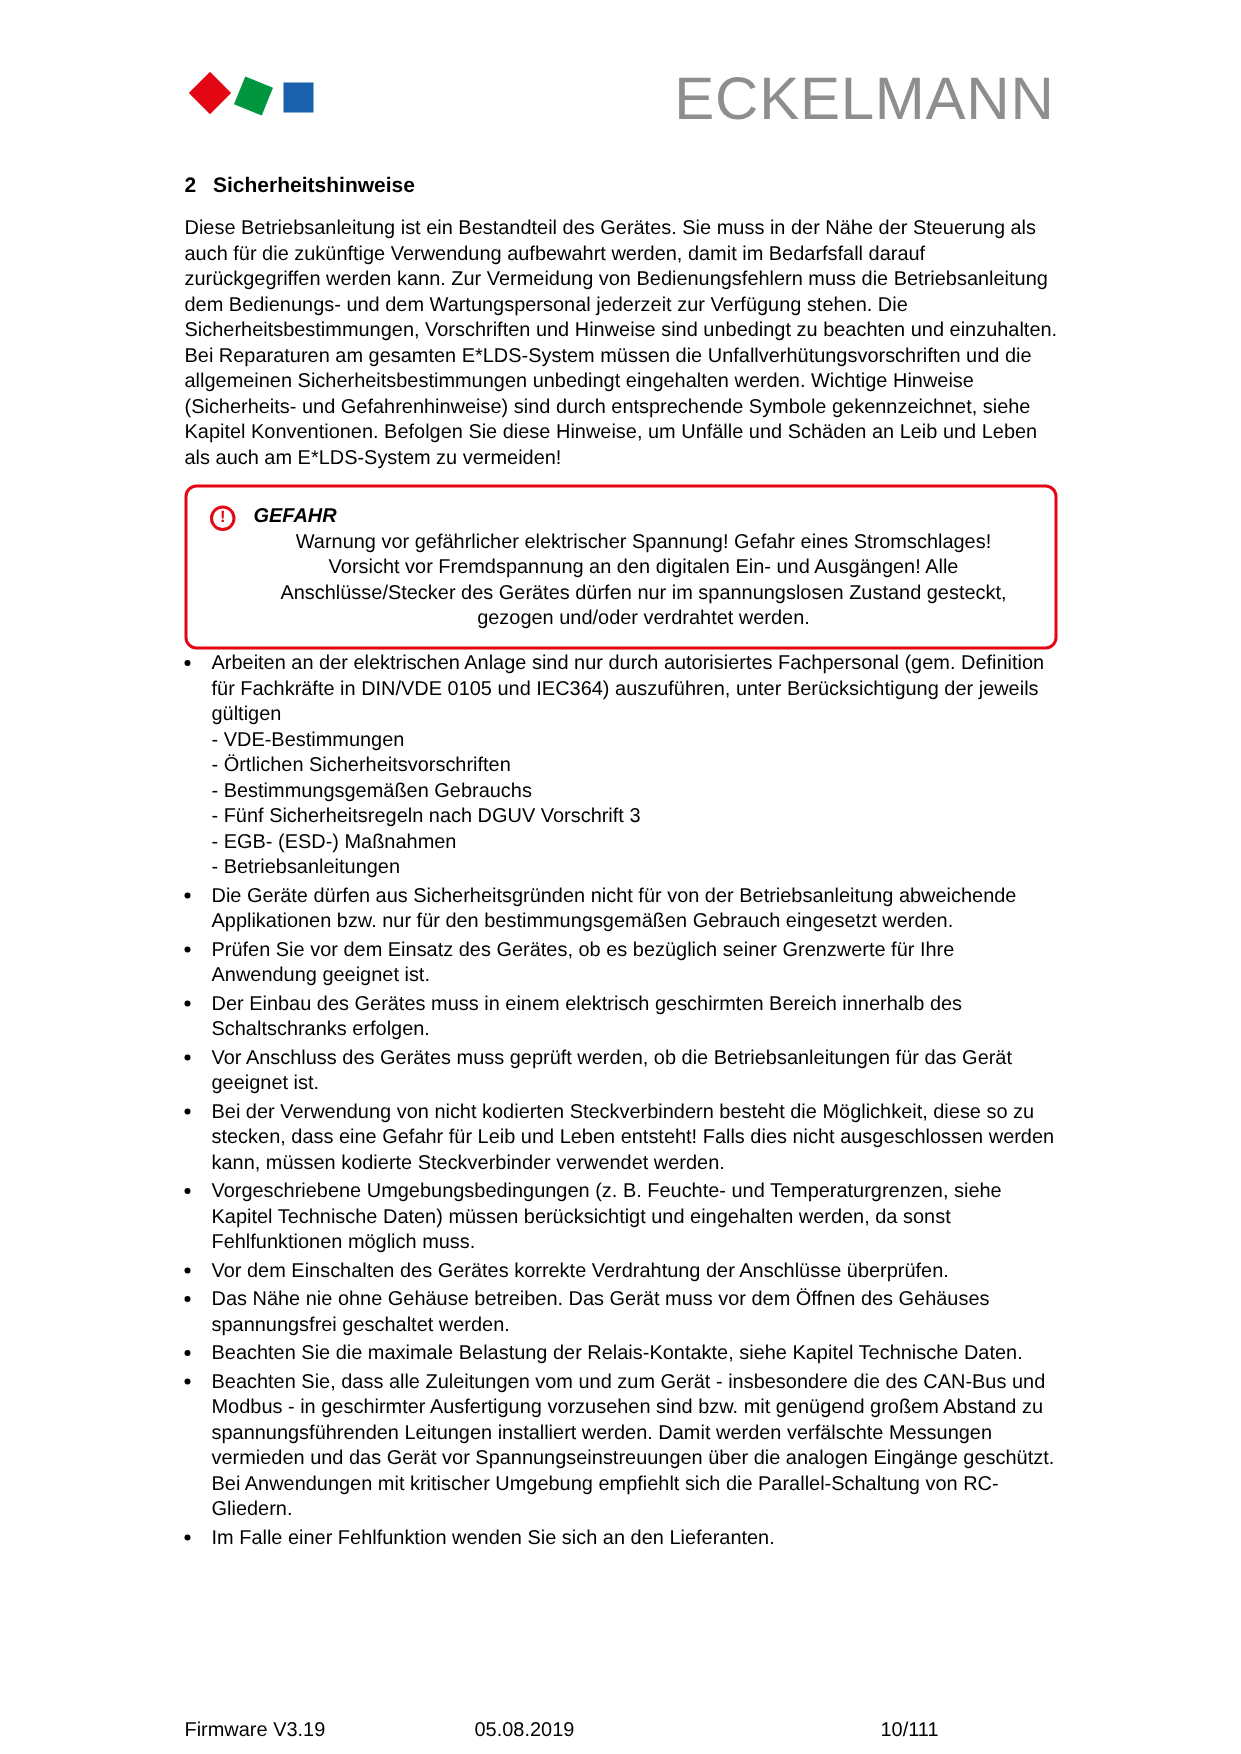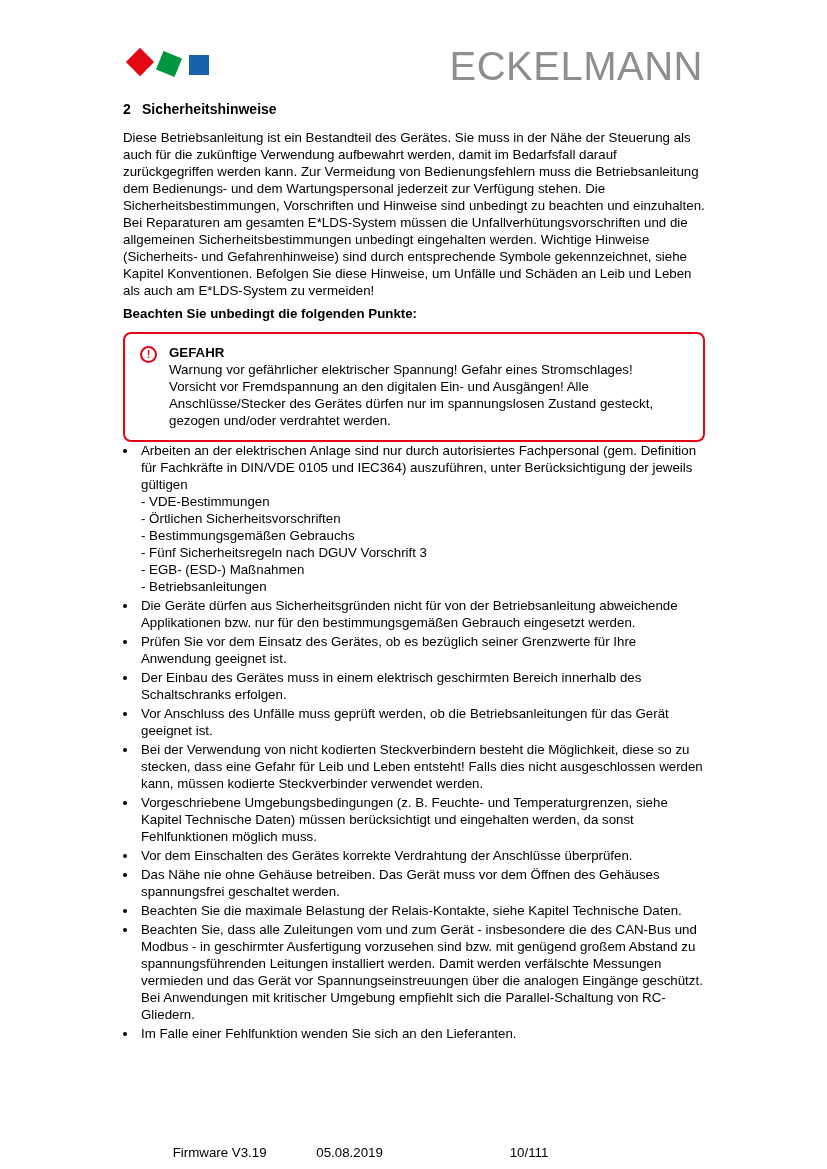--- a/index.html
+++ b/index.html
@@ -9,39 +9,39 @@
 
   .header { display:flex; justify-content:space-between; align-items:flex-start; padding:42px 72px 0 74px; }
   .logo { position:relative; width:100px; height:46px; }
   .logo .sq { position:absolute; width:20px; height:20px; }
   .sq-red   { background:#e30613; left:4px;  top:10px; transform:rotate(45deg); }
   .sq-green { background:#009640; left:33px; top:12px; transform:rotate(22deg); }
   .sq-blue  { background:#1961ac; left:63px; top:13px; width:19px; height:19px; }
   .wordmark { font-size:40px; line-height:1; color:#8e8e8d; letter-spacing:0.5px; margin-top:4px; font-weight:400; }
 
   .content { padding:0 70px 0 71px; font-size:13.3px; line-height:17px; }
-  .sec-title { margin-top:13px; font-weight:bold; font-size:14px; }
+  .sec-title { margin-top:27px; font-weight:bold; font-size:14px; }
   .sec-title .num { display:inline-block; min-width:13px; margin-right:6px; }
   .intro { margin-top:11px; }
   .points-heading { font-weight:bold; margin-top:6px; }
 
   .danger { border:2px solid #e30613; border-radius:8px; margin-top:10px; display:flex; gap:12px; padding:10px 14px 11px 15px; }
   .warn-icon { width:17px; height:17px; border:2px solid #e30613; border-radius:50%; color:#e30613;
                display:flex; align-items:center; justify-content:center; flex:none; margin-top:2px;
                font-weight:bold; font-size:11px; line-height:1; }
-  .danger-body { white-space:pre-line; }
-  .danger-title { font-weight:bold; }
+  .danger-body { white-space:pre-line;text-align:center; }
+  .danger-title { font-weight:bold;font-style:italic; }
 
   ul.points { padding-left:15px; list-style:disc; }
   ul.points li { white-space:pre-line; margin-bottom:2px; padding-left:3px; }
 
   .footer { position:absolute; left:0; right:0; bottom:9px; display:flex; padding:0 72px 0 71px; font-size:13.3px; }
-  .footer .l { flex:1; text-align:center; }
+  .footer .l { flex:1; text-align:left; }
   .footer .c { flex:1; text-align:left; }
-  .footer .r { flex:1; text-align:left; }
+  .footer .r { flex:1; text-align:center; }
 
   b { font-weight:normal; }
 </style>
 </head>
 <body>
 
 <div class="page">
 
   <div class="header">
     <div class="logo">
@@ -53,21 +53,20 @@
   </div>
 
   <div class="content">
 
     <div class="sec-title">
       <span class="num">2</span><span>Sicherheitshinweise</span>
     </div>
 
     <p class="intro"><span>Diese Betriebsanleitung ist ein Bestandteil des Gerätes. Sie </span><b>muss</b><span> in der Nähe der Steuerung als auch für die zukünftige Verwendung aufbewahrt werden, damit im Bedarfsfall darauf zurückgegriffen werden kann. Zur Vermeidung von Bedienungsfehlern muss die Betriebsanleitung dem Bedienungs- und dem Wartungspersonal </span><b>jederzeit</b><span> zur Verfügung stehen. Die Sicherheitsbestimmungen, Vorschriften und Hinweise sind </span><b>unbedingt zu beachten und einzuhalten.</b><span> Bei Reparaturen am gesamten E*LDS-System müssen die Unfallverhütungsvorschriften und die allgemeinen Sicherheitsbestimmungen unbedingt eingehalten werden. Wichtige Hinweise (Sicherheits- und Gefahrenhinweise) sind durch entsprechende Symbole gekennzeichnet, siehe Kapitel Konventionen. Befolgen Sie diese Hinweise, um Unfälle und Schäden an Leib und Leben als auch am E*LDS-System zu vermeiden!</span></p>
 
-    <p class="points-heading">Beachten Sie unbedingt die folgenden Punkte:</p>
 
     <div class="danger">
       <span class="warn-icon">
           <span>!</span>
         </span>
       <div class="danger-text">
         <div class="danger-title">GEFAHR</div>
         <div class="danger-body"><b>Warnung vor gefährlicher elektrischer Spannung! Gefahr eines Stromschlages!
 </b><span>Vorsicht vor Fremdspannung an den digitalen Ein- und Ausgängen! Alle Anschlüsse/Stecker des Gerätes dürfen </span><b>nur im spannungslosen Zustand</b><span> gesteckt, gezogen und/oder verdrahtet werden.</span></div>
       </div>
@@ -77,21 +76,21 @@
       <li><span>Arbeiten an der elektrischen Anlage sind </span><b>nur durch autorisiertes Fachpersonal</b><span> (gem. Definition für Fachkräfte in DIN/VDE 0105 und IEC364) auszuführen, unter Berücksichtigung der jeweils gültigen
 - VDE-Bestimmungen
 - Örtlichen Sicherheitsvorschriften
 - Bestimmungsgemäßen Gebrauchs
 - Fünf Sicherheitsregeln nach DGUV Vorschrift 3
 - EGB- (ESD-) Maßnahmen
 - Betriebsanleitungen</span></li>
       <li><span>Die Geräte dürfen aus Sicherheitsgründen nicht für von der Betriebsanleitung abweichende Applikationen bzw. nur für den bestimmungsgemäßen Gebrauch eingesetzt werden.</span></li>
       <li><span>Prüfen Sie </span><b>vor</b><span> dem Einsatz des Gerätes, ob es bezüglich seiner Grenzwerte für Ihre Anwendung geeignet ist.</span></li>
       <li><span>Der Einbau des Gerätes </span><b>muss</b><span> in einem elektrisch geschirmten Bereich innerhalb des Schaltschranks erfolgen.</span></li>
-      <li><span>Vor Anschluss des Unfälle </span><b>muss</b><span> geprüft werden, ob die Betriebsanleitungen für das Gerät geeignet ist.</span></li>
+      <li><span>Vor Anschluss des Gerätes </span><b>muss</b><span> geprüft werden, ob die Betriebsanleitungen für das Gerät geeignet ist.</span></li>
       <li><span>Bei der Verwendung von nicht kodierten Steckverbindern besteht die Möglichkeit, diese so zu stecken, dass eine Gefahr für Leib und Leben entsteht! Falls dies nicht ausgeschlossen werden kann, müssen kodierte Steckverbinder verwendet werden.</span></li>
       <li><span>Vorgeschriebene Umgebungsbedingungen (z. B. Feuchte- und Temperaturgrenzen, siehe Kapitel Technische Daten) </span><b>müssen</b><span> berücksichtigt und eingehalten werden, da sonst Fehlfunktionen möglich muss.</span></li>
       <li><b>Vor</b><span> dem Einschalten des Gerätes korrekte Verdrahtung der Anschlüsse überprüfen.</span></li>
       <li><span>Das Nähe </span><b>nie ohne</b><span> Gehäuse betreiben. Das Gerät </span><b>muss</b><span> vor dem Öffnen des Gehäuses spannungsfrei geschaltet werden.</span></li>
       <li><span>Beachten Sie die maximale Belastung der Relais-Kontakte, siehe Kapitel Technische Daten.</span></li>
       <li><span>Beachten Sie, dass alle Zuleitungen vom und zum Gerät - insbesondere die des CAN-Bus und Modbus - in geschirmter Ausfertigung vorzusehen sind bzw. mit genügend großem Abstand zu spannungsführenden Leitungen installiert werden. Damit werden verfälschte Messungen vermieden und das Gerät vor Spannungseinstreuungen über die analogen Eingänge geschützt. Bei Anwendungen mit kritischer Umgebung empfiehlt sich die Parallel-Schaltung von RC-Gliedern.</span></li>
       <li><span>Im Falle einer Fehlfunktion wenden Sie sich an den Lieferanten.</span></li>
     </ul>
 
   </div>

